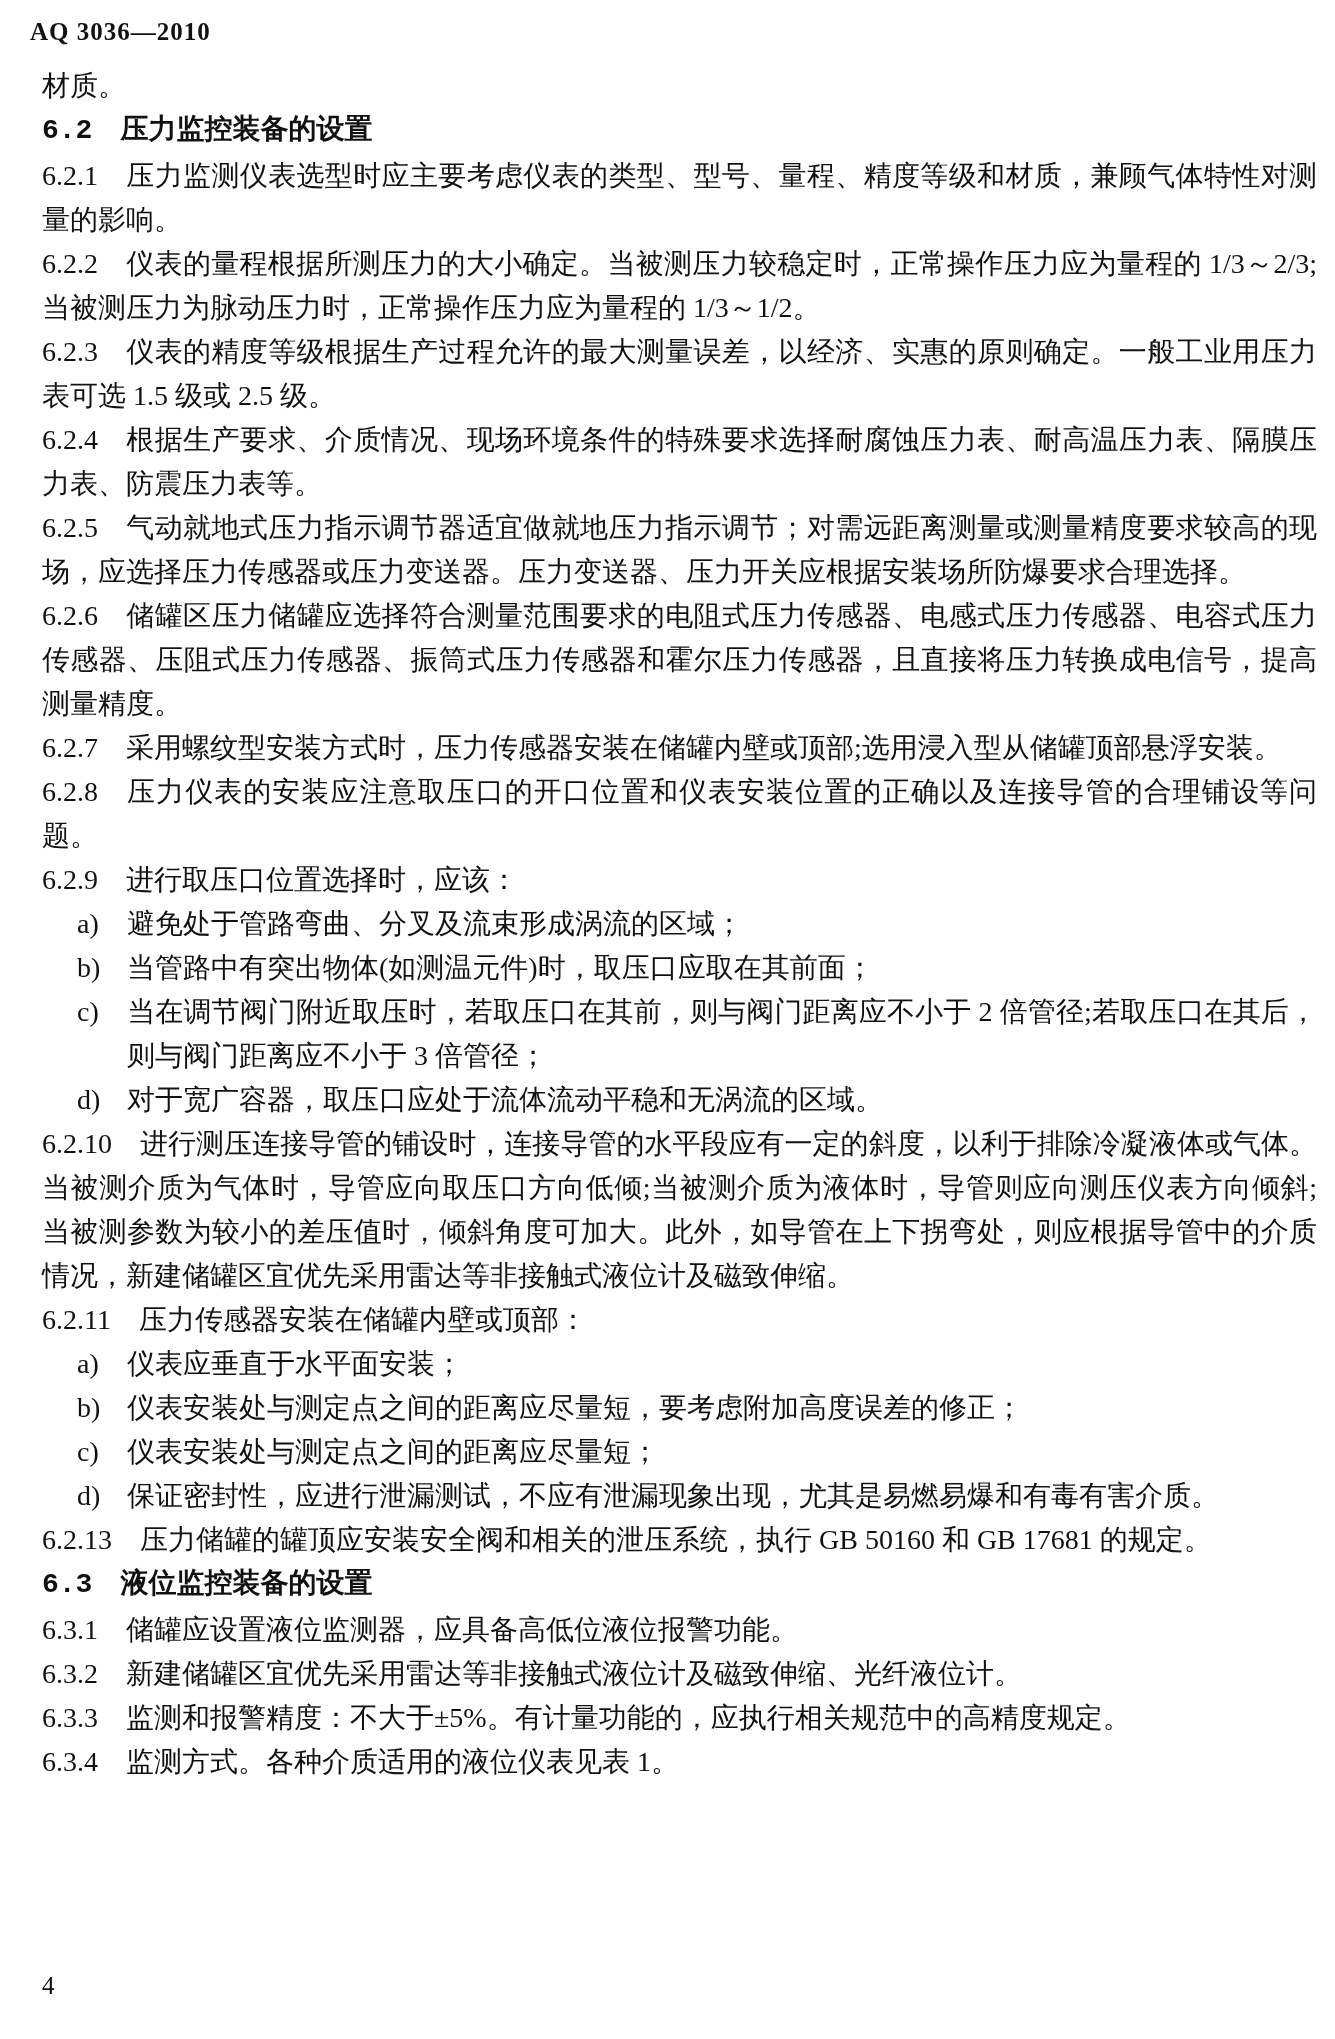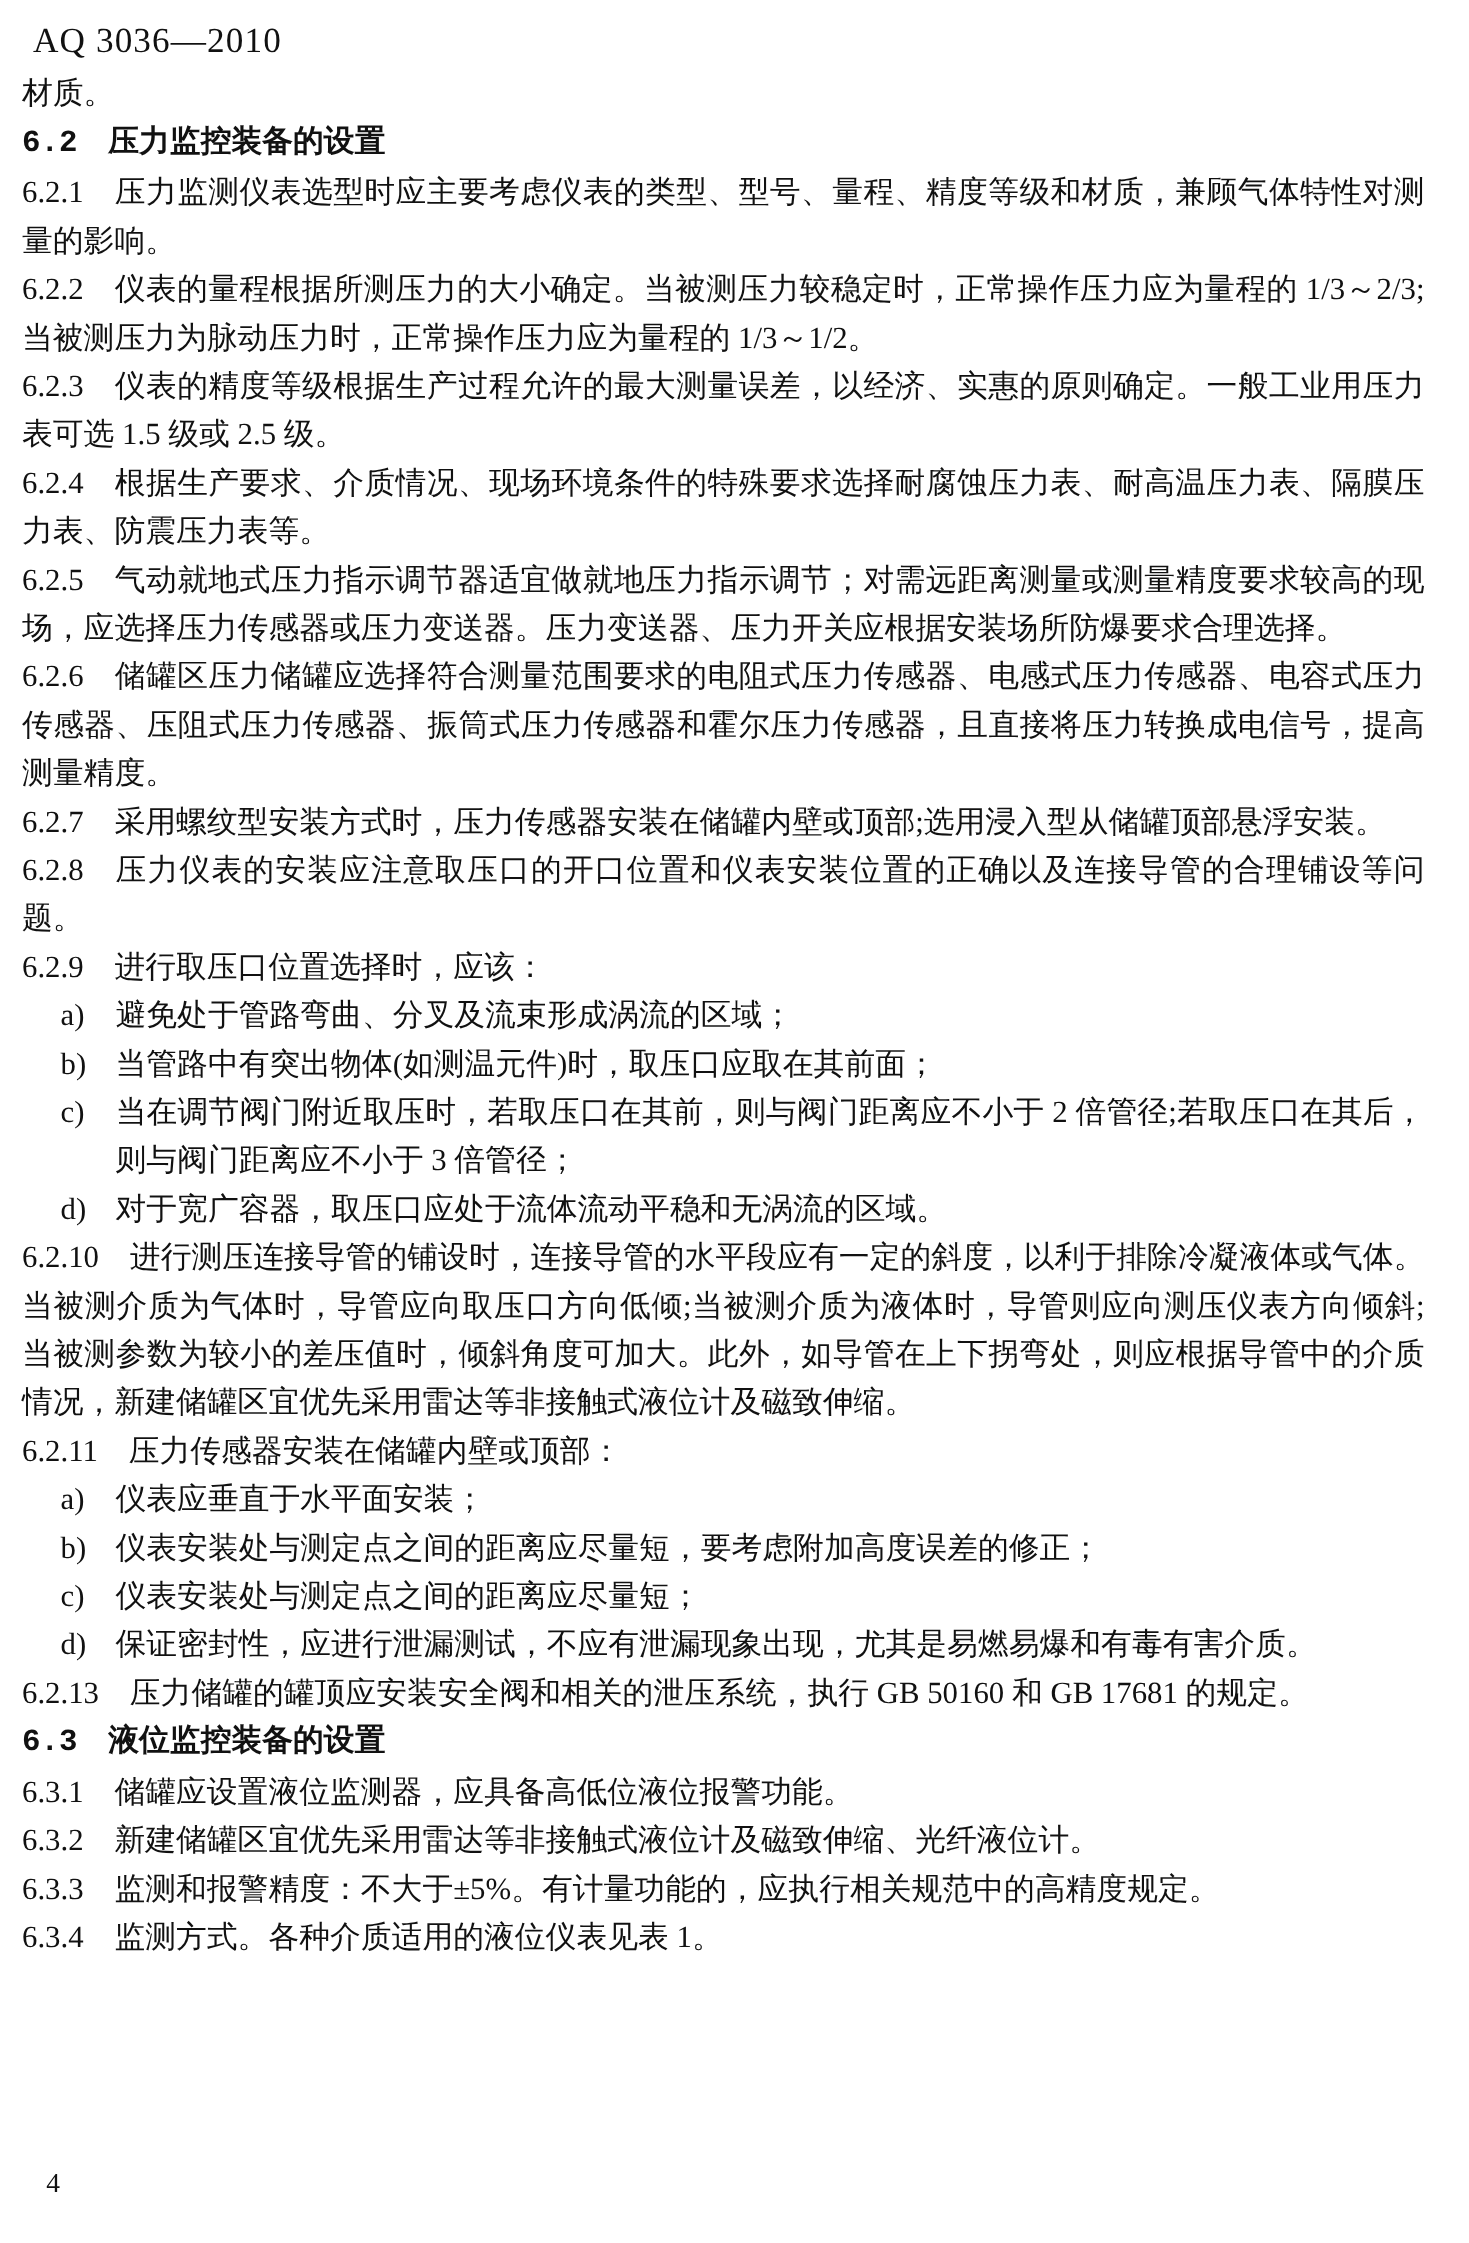--- a/index.html
+++ b/index.html
@@ -13,28 +13,28 @@
     height: 2039px;
     background: #ffffff;
     color: #111111;
     font-family: "Liberation Serif", "DejaVu Serif", serif;
     overflow: hidden;
   }
   .doc-header {
     position: absolute;
     top: 18px;
     left: 30px;
-    font-size: 32px;
-    font-weight: normal;
+    font-size: 25px;
+    font-weight: bold;
     letter-spacing: 1px;
   }
   .content {
     position: absolute;
     top: 64px;
-    left: 20px;
+    left: 42px;
     width: 1275px;
   }
   .content p {
     margin: 0;
     font-size: 28px;
     line-height: 44px;
     text-align: justify;
     text-align-last: left;
   }
   

